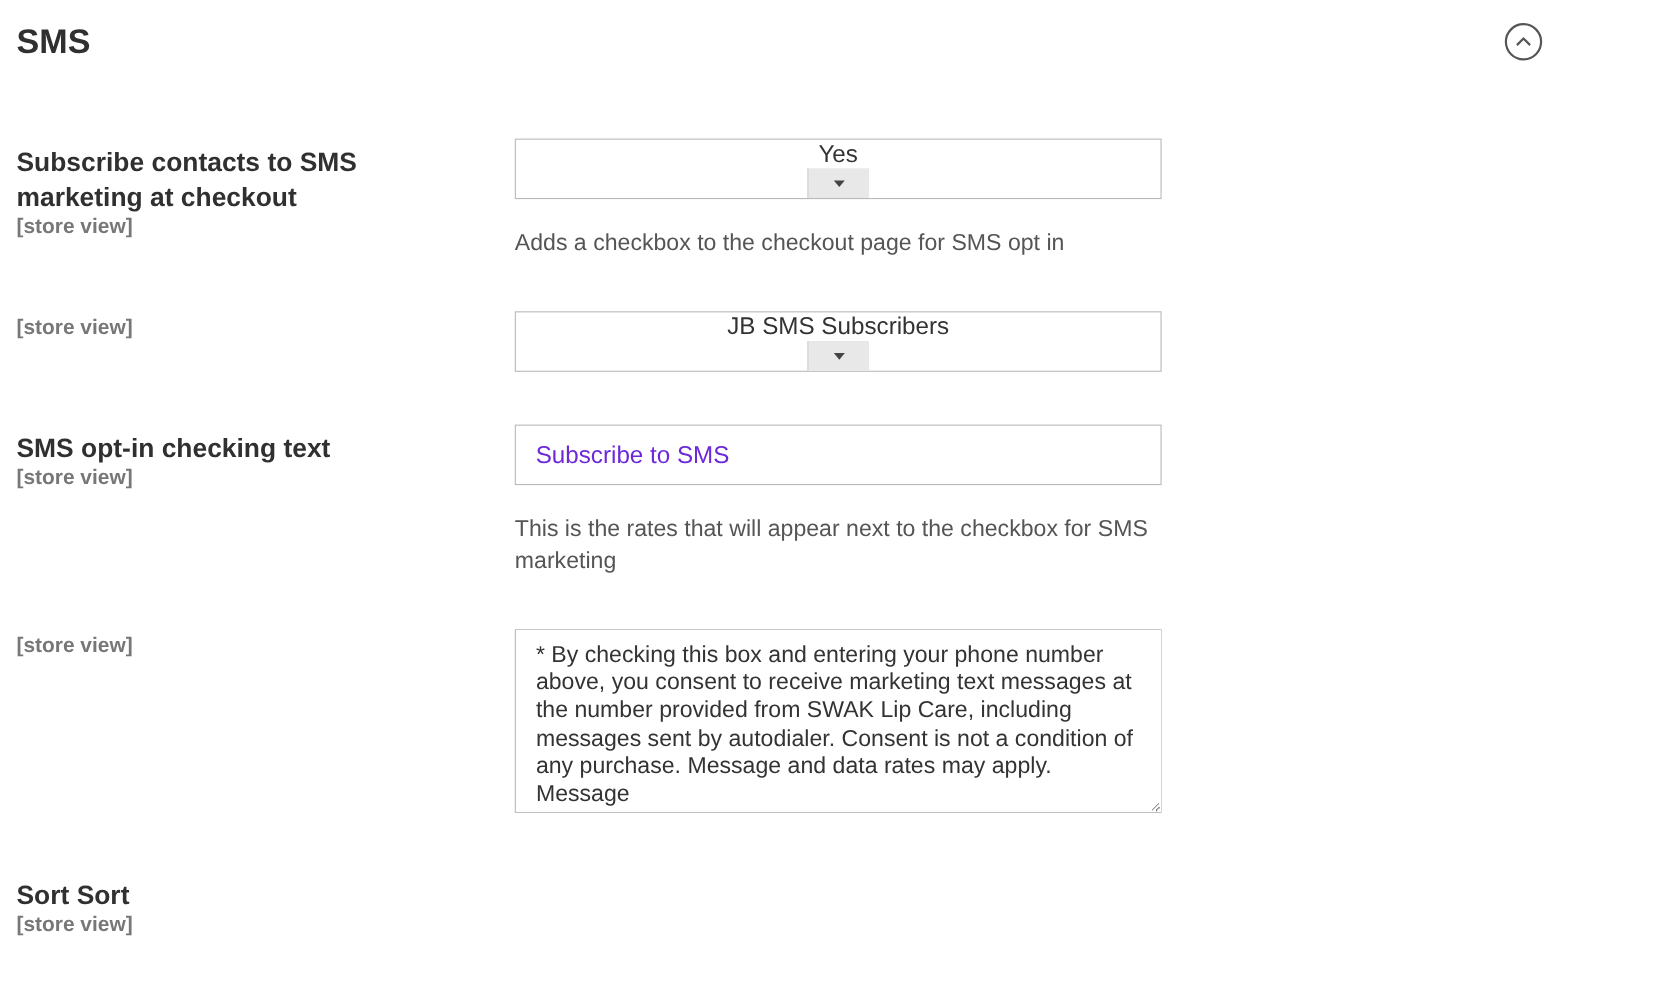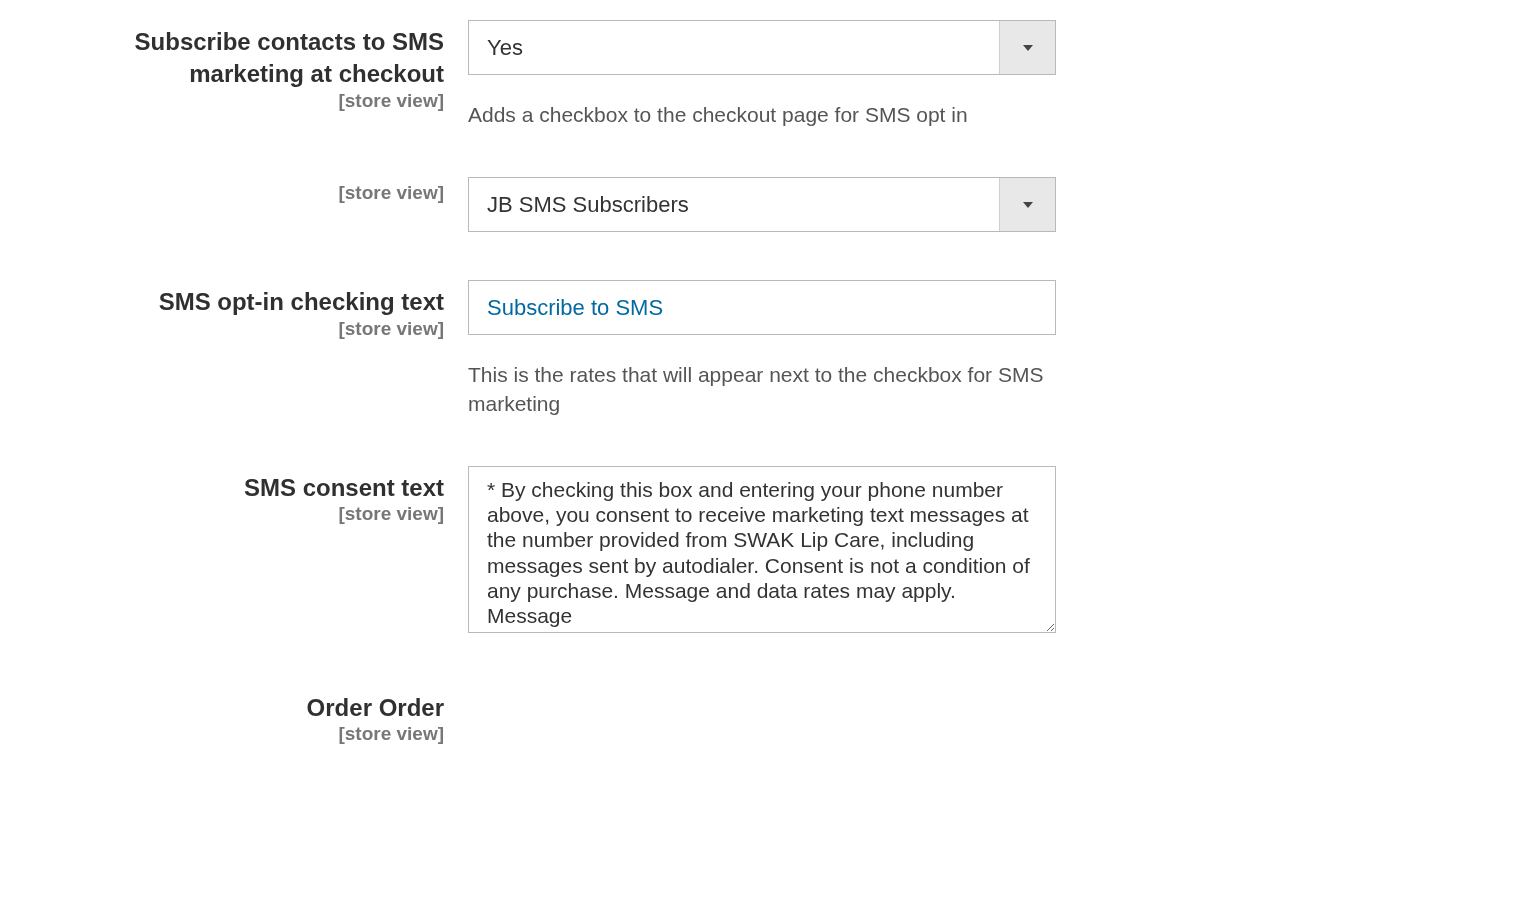--- a/index.html
+++ b/index.html
@@ -44,21 +44,20 @@
     width: 14px;
     height: 10px;
   }
   .form-row {
     display: flex;
     align-items: flex-start;
     margin-bottom: 48px;
   }
   .label-col {
     width: 453px;
-    text-align: right;
     padding-right: 24px;
     padding-top: 6px;
   }
   .field-label {
     font-weight: 600;
     font-size: 24px;
     color: #303030;
     line-height: 1.35;
     display: block;
   }
@@ -73,20 +72,21 @@
     width: 588px;
   }
   .select-wrap {
     position: relative;
     width: 100%;
     height: 55px;
     border: 1px solid #b9b9b9;
     background: #fff;
     display: flex;
     align-items: center;
+    flex-direction: column;
   }
   .select-value {
     flex: 1;
     padding: 0 18px;
     font-size: 22px;
     color: #333;
   }
   .select-arrow {
     width: 56px;
     height: 100%;
@@ -105,21 +105,21 @@
     color: #555;
     margin-top: 26px;
     line-height: 1.35;
   }
   .text-input {
     width: 100%;
     height: 55px;
     border: 1px solid #b9b9b9;
     padding: 0 18px;
     font-size: 22px;
-    color: #0369a1;
+    color: #6d28d9;
     background: #fff;
     font-family: inherit;
   }
   .textarea {
     width: 100%;
     height: 167px;
     border: 1px solid #b9b9b9;
     padding: 10px 18px;
     font-size: 21px;
     color: #333;
@@ -127,20 +127,28 @@
     font-family: inherit;
     line-height: 1.2;
     resize: both;
   }
 </style>
 </head>
 <body>
 
 <div class="container">
 
+  <div class="section-header">
+    <h2 class="section-title">SMS</h2>
+    <div class="collapse-btn">
+      <svg viewBox="0 0 14 10">
+        <path d="M1 8 L7 2 L13 8" fill="none" stroke="#555" stroke-width="2"></path>
+      </svg>
+    </div>
+  </div>
 
   <div class="form-row">
     <div class="label-col">
       <span class="field-label">Subscribe contacts to SMS marketing at checkout</span>
       <span class="scope">[store view]</span>
     </div>
     <div class="input-col">
       <div class="select-wrap">
         <span class="select-value">Yes</span>
         <span class="select-arrow">
@@ -175,28 +183,27 @@
       <span class="scope">[store view]</span>
     </div>
     <div class="input-col">
       <input type="text" class="text-input" value="Subscribe to SMS" style="">
       <div class="help-text">This is the rates that will appear next to the checkbox for SMS marketing</div>
     </div>
   </div>
 
   <div class="form-row">
     <div class="label-col">
-      <span class="field-label">SMS consent text</span>
       <span class="scope">[store view]</span>
     </div>
     <div class="input-col">
       <textarea class="textarea" style="">* By checking this box and entering your phone number above, you consent to receive marketing text messages at the number provided from SWAK Lip Care, including messages sent by autodialer. Consent is not a condition of any purchase. Message and data rates may apply. Message</textarea>
     </div>
   </div>
 
   <div class="form-row">
     <div class="label-col">
-      <span class="field-label">Order Order</span>
+      <span class="field-label">Sort Sort</span>
       <span class="scope">[store view]</span>
     </div>
   </div>
 
 </div>
 
 </body></html>

